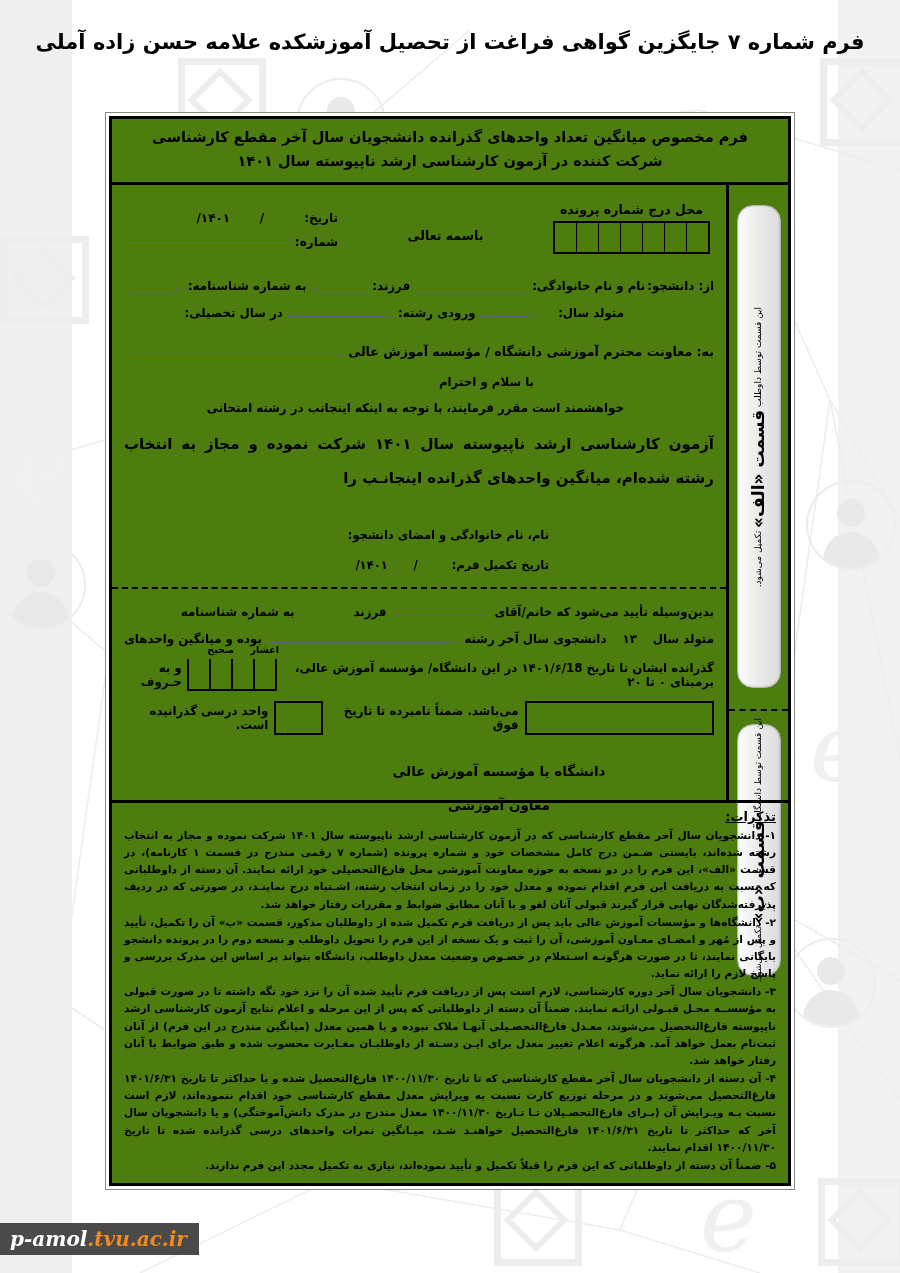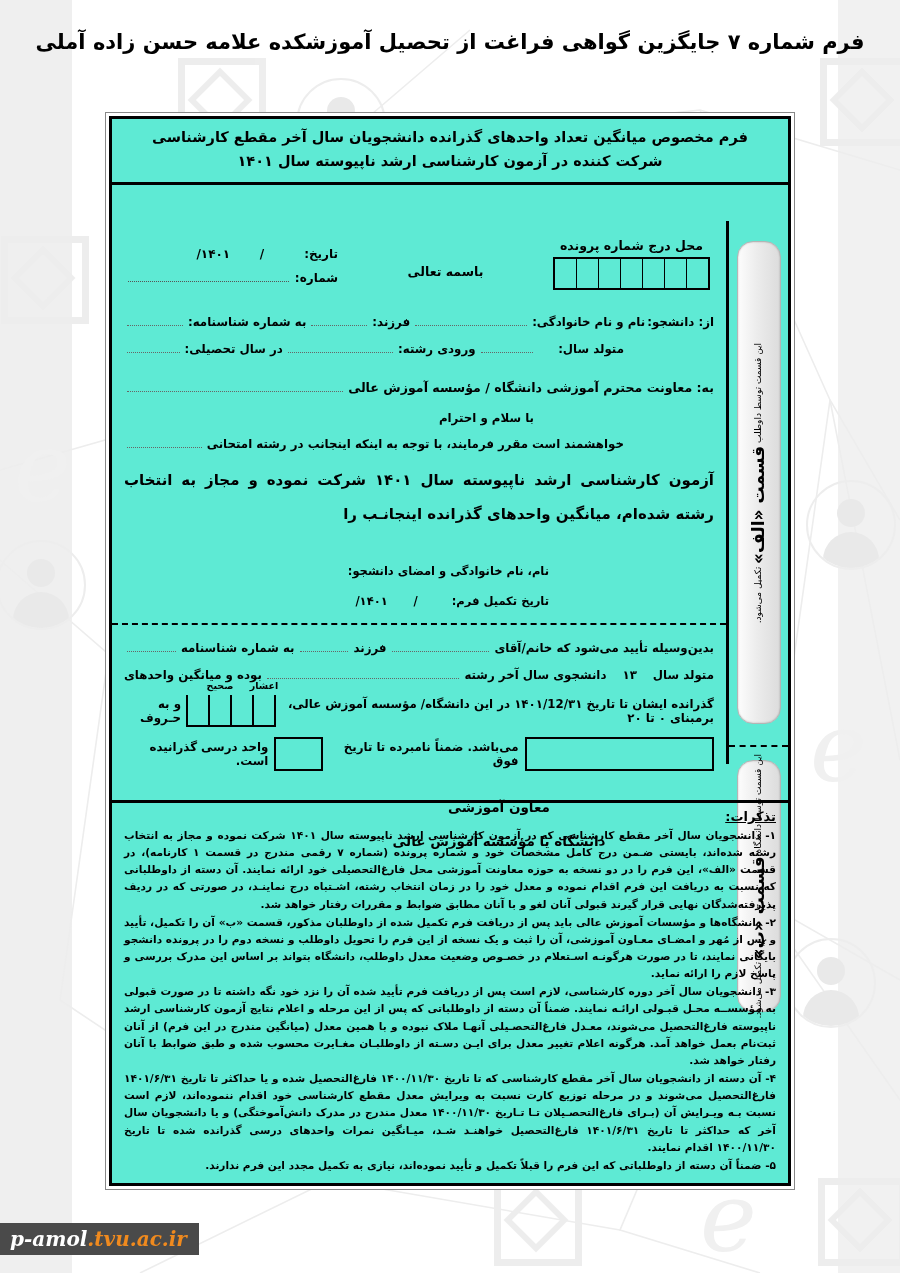--- a/index.html
+++ b/index.html
@@ -124,24 +124,23 @@
     border: 1px solid #888;
     padding: 3px;
     box-sizing: border-box;
     z-index: 4;
   }
   .form-inner {
     width: 100%;
     height: 100%;
     border: 3px solid #000;
     box-sizing: border-box;
-    background: #5eead4;
+    background: #4d7c0f;
     display: flex;
     flex-direction: column;
-    gap: 36px;
   }
 
   
   .form-head {
     border-bottom: 3px solid #000;
     text-align: center;
     padding: 7px 10px 8px;
     font-size: 14.5px;
     font-weight: bold;
     line-height: 1.65;
@@ -574,21 +573,21 @@
 
           <div class="line">
             <span class="seg">متولد سال</span>
             <span class="seg" style="padding:0 14px;">۱۳</span>
             <span class="seg">دانشجوی سال آخر رشته</span>
             <span class="dots w3"></span>
             <span class="seg">بوده و میانگین واحدهای</span>
           </div>
 
           <div class="grade-area">
-            <span class="seg">گذرانده ایشان تا تاریخ ۱۴۰۱/12/۳۱ در این دانشگاه/ مؤسسه آموزش عالی، برمبنای ۰ تا ۲۰</span>
+            <span class="seg">گذرانده ایشان تا تاریخ ۱۴۰۱/۶/18 در این دانشگاه/ مؤسسه آموزش عالی، برمبنای ۰ تا ۲۰</span>
             <div class="grade-box">
               <div class="gb-group">
                 <div class="gb-col">
                   <span class="gb-cap">اعشار</span>
                 </div>
                 <div class="gb-col"></div>
               </div>
               <div class="gb-group">
                 <div class="gb-col">
                   <span class="gb-cap">صحیح</span>
@@ -600,22 +599,22 @@
           </div>
 
           <div class="row-b2">
             <div class="big-box"></div>
             <span class="seg">می‌باشد. ضمناً نامبرده تا تاریخ فوق</span>
             <div class="small-box"></div>
             <span class="seg">واحد درسی گذرانیده است.</span>
           </div>
 
           <div class="signer">
+            <div>دانشگاه یا مؤسسه آموزش عالی</div>
             <div>معاون آموزشی</div>
-            <div>دانشگاه یا مؤسسه آموزش عالی</div>
           </div>
         </div>
       </div>
     </div>
 
     <div class="notes">
       <div class="notes-title">تذکرات:</div>
       <div class="note-item">۱- دانشجویان سال آخر مقطع کارشناسی که در آزمون کارشناسی ارشد ناپیوسته سال ۱۴۰۱ شرکت نموده و مجاز به انتخاب رشته شده‌اند، بایستی ضـمن درج کامل مشخصات خود و شماره پرونده (شماره ۷ رقمی مندرج در قسمت ۱ کارنامه)، در قسمت «الف»، این فرم را در دو نسخه به حوزه معاونت آموزشی محل فارغ‌التحصیلی خود ارائه نمایند. آن دسته از داوطلبانی که نسبت به دریافت این فرم اقدام نموده و معدل خود را در زمان انتخاب رشته، اشـتباه درج نماینـد، در صورتی که در ردیف پذیرفته‌شدگان نهایی قرار گیرند قبولی آنان لغو و با آنان مطابق ضوابط و مقررات رفتار خواهد شد.</div>
       <div class="note-item">۲- دانشگاه‌ها و مؤسسات آموزش عالی باید پس از دریافت فرم تکمیل شده از داوطلبان مذکور، قسمت «ب» آن را تکمیل، تأیید و پس از مُهر و امضـای معـاون آموزشی، آن را ثبت و یک نسخه از این فرم را تحویل داوطلب و نسخه دوم را در پرونده دانشجو بایگانی نمایند، تا در صورت هرگونـه اسـتعلام در خصـوص وضعیت معدل داوطلب، دانشگاه بتواند بر اساس این مدرک بررسی و پاسخ لازم را ارائه نماید.</div>
       <div class="note-item">۳- دانشجویان سال آخر دوره کارشناسی، لازم است پس از دریافت فرم تأیید شده آن را نزد خود نگه داشته تا در صورت قبولی به مؤسســه محـل قبـولی ارائـه نمایند. ضمناً آن دسته از داوطلباتی که پس از این مرحله و اعلام نتایج آزمون کارشناسی ارشد ناپیوسته فارغ‌التحصیل می‌شوند، معـدل فارغ‌التحصـیلی آنهـا ملاک نبوده و با همین معدل (میانگین مندرج در این فرم) از آنان ثبت‌نام بعمل خواهد آمد. هرگونه اعلام تغییر معدل برای ایـن دسـته از داوطلبـان مغـایرت محسوب شده و طبق ضوابط با آنان رفتار خواهد شد.</div>

